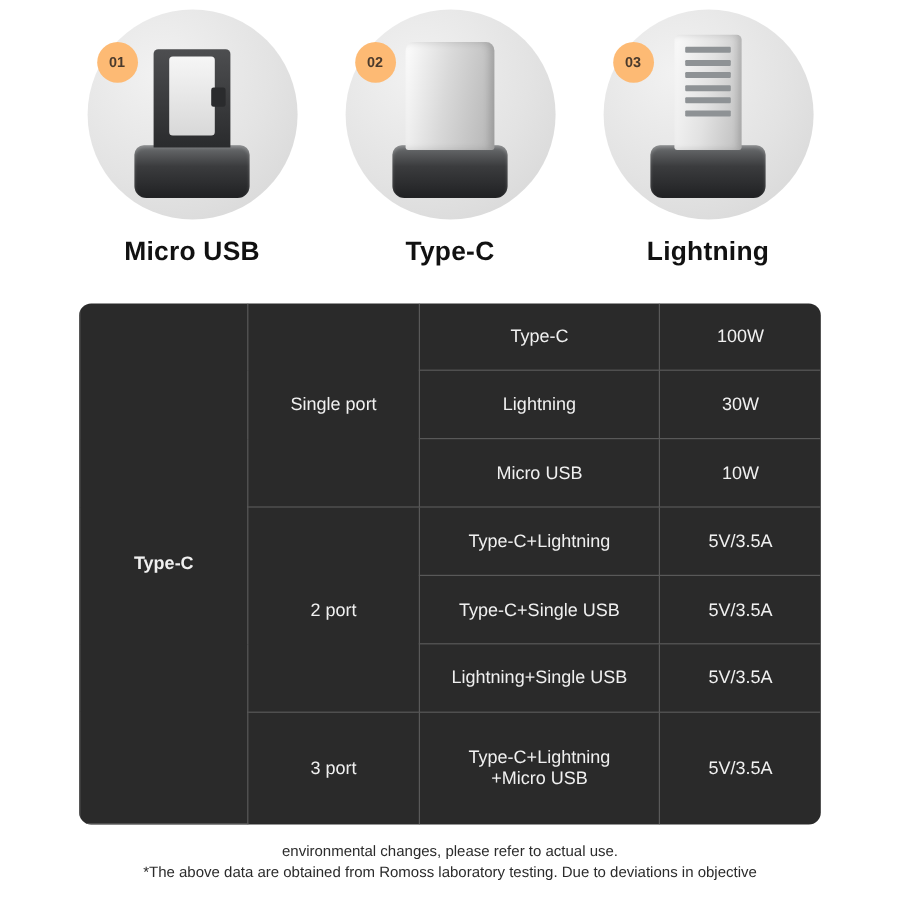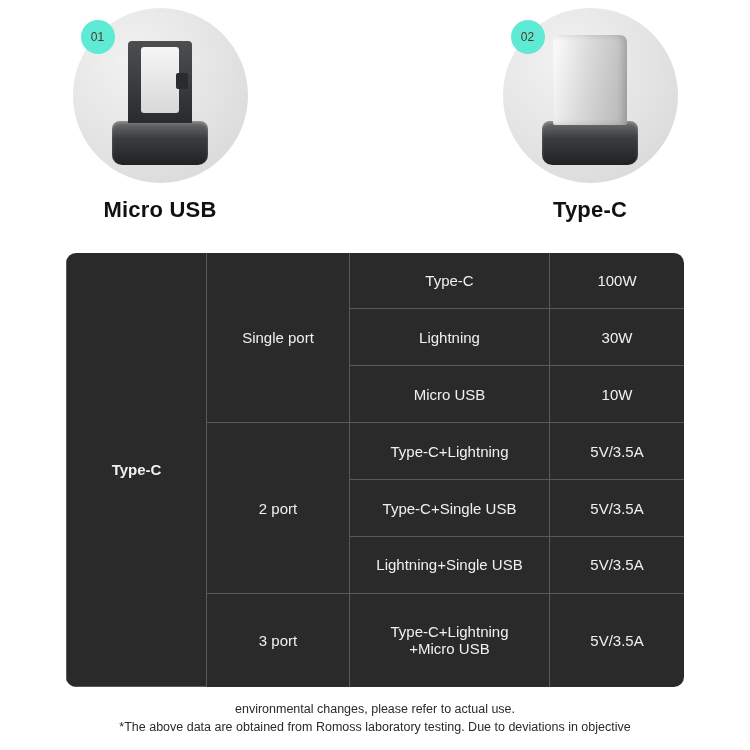--- a/index.html
+++ b/index.html
@@ -37,28 +37,28 @@
     left: 0; top: 0;
     width: 175px;
     height: 175px;
     border-radius: 50%;
     overflow: hidden;
     background: radial-gradient(circle at 35% 30%, #f2f2f2 0%, #e3e3e3 55%, #d4d4d4 100%);
   }
   .badge {
     position: absolute;
     left: 8px;
-    top: 12px;
+    top: 27px;
     width: 34px;
     height: 34px;
     border-radius: 50%;
-    background: #5eead4;
+    background: #fdba74;
     color: #4a3a2c;
     font-size: 12px;
-    font-weight: normal;
+    font-weight: bold;
     display: flex;
     align-items: center;
     justify-content: center;
     z-index: 5;
   }
   .conn-label {
     margin-top: 14px;
     font-size: 22px;
     font-weight: bold;
     letter-spacing: .2px;
@@ -224,20 +224,39 @@
     <div class="circle-wrap">
       <div class="circle">
         <div class="plug-base"></div>
         <div class="typec-head"></div>
       </div>
       <div class="badge">02</div>
     </div>
     <div class="conn-label">Type-C</div>
   </div>
 
+  <div class="conn-col">
+    <div class="circle-wrap">
+      <div class="circle">
+        <div class="plug-base"></div>
+        <div class="light-head">
+          <div class="light-pins">
+            <i></i>
+              <i></i>
+              <i></i>
+              <i></i>
+              <i></i>
+              <i></i>
+          </div>
+        </div>
+      </div>
+      <div class="badge">03</div>
+    </div>
+    <div class="conn-label">Lightning</div>
+  </div>
 
 </div>
 
 <div class="table-card">
   <table class="spec">
     <tbody>
         <tr>
       <td class="brand" rowspan="7">Type-C</td>
       <td class="group" rowspan="3">Single port</td>
       <td class="port">Type-C</td>

